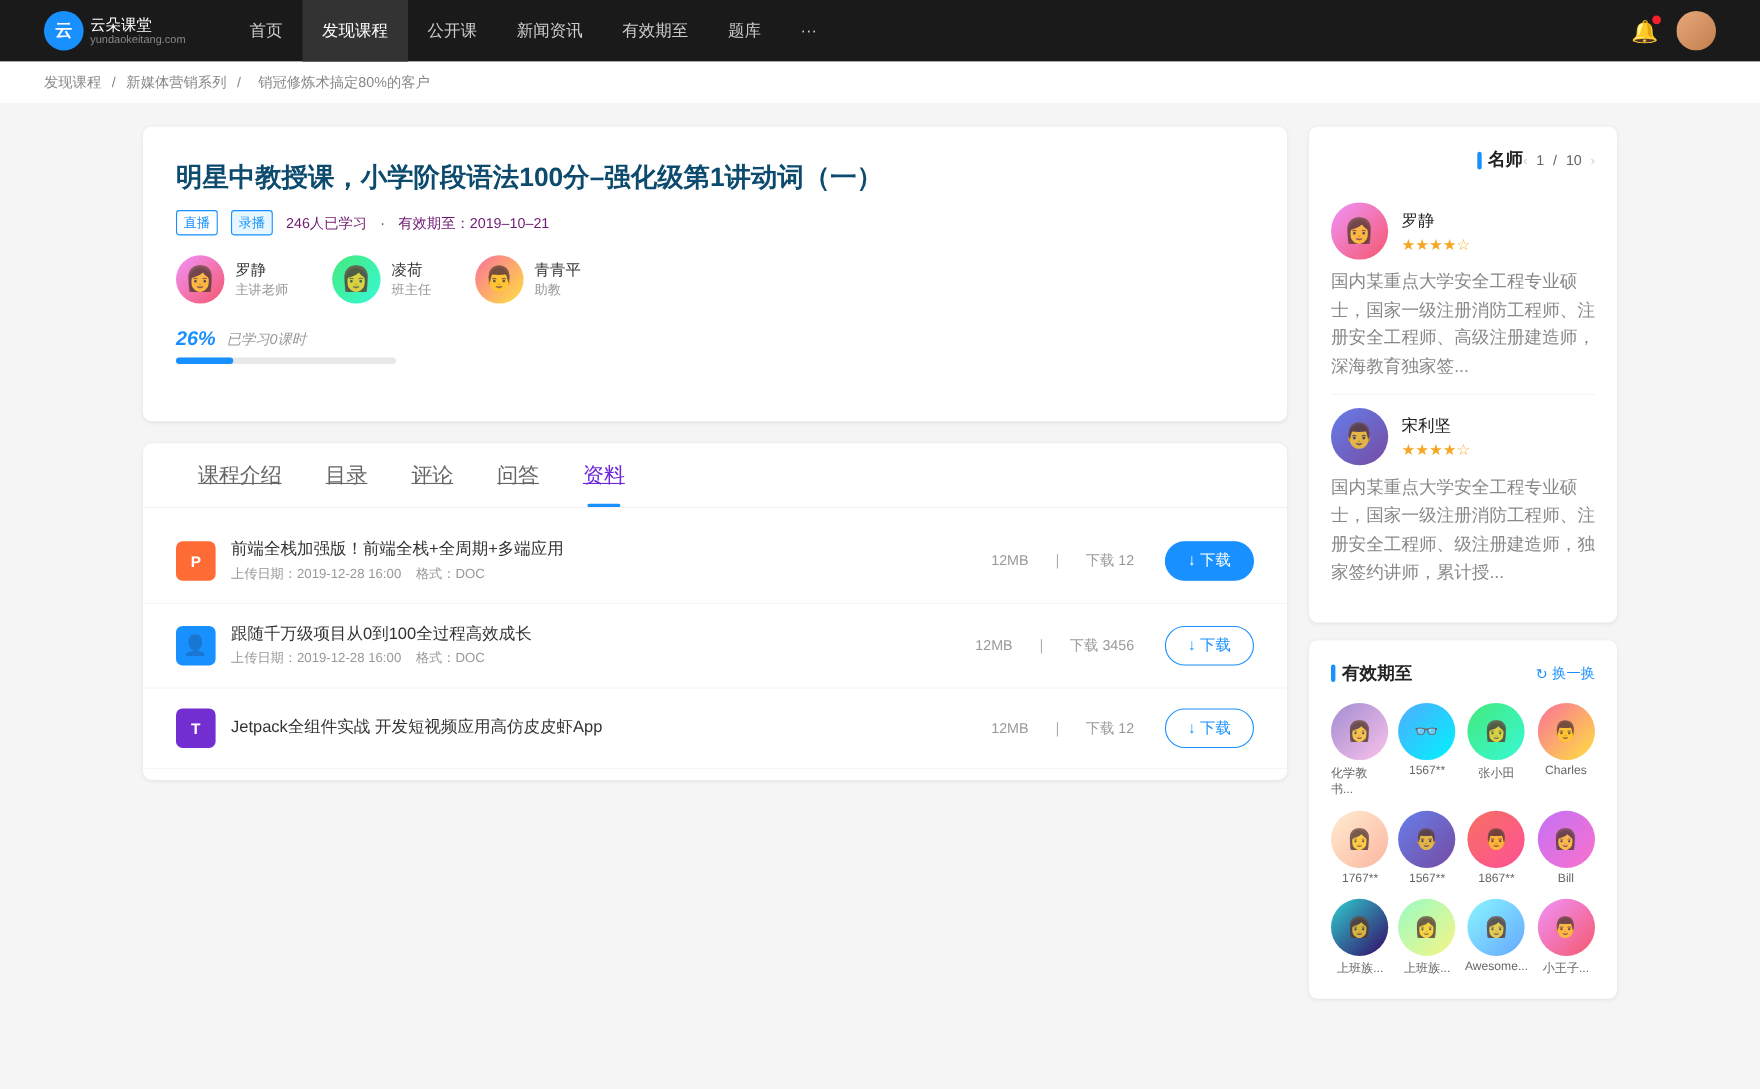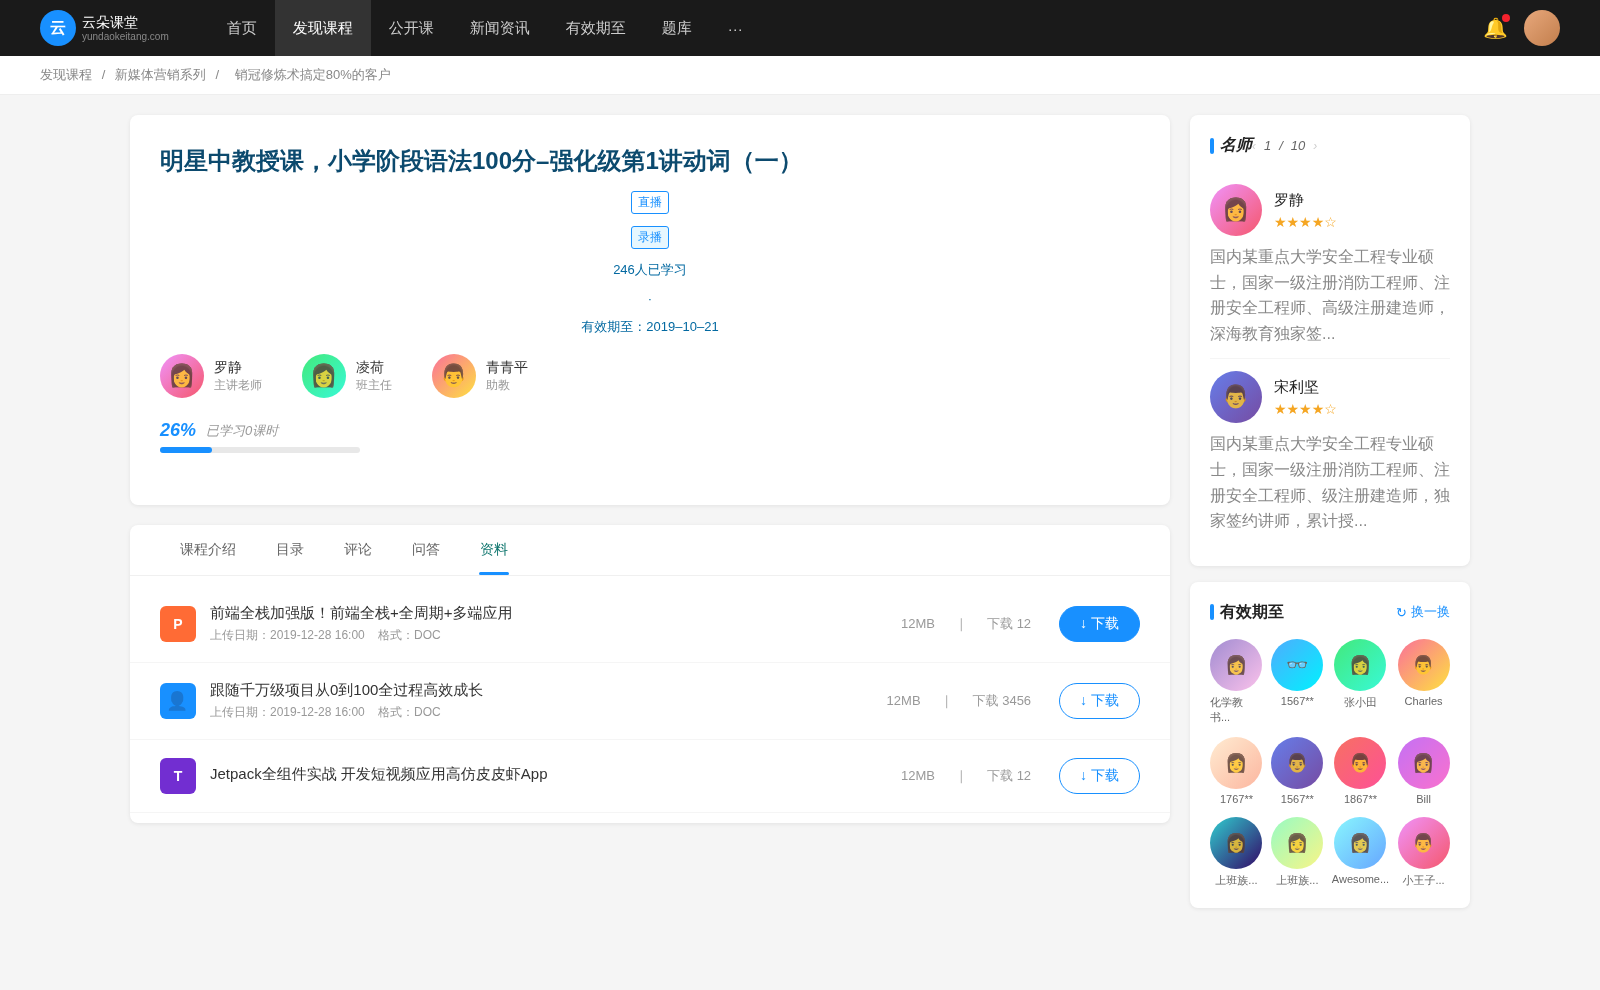--- a/index.html
+++ b/index.html
@@ -27,25 +27,25 @@
 
     
     .main { max-width: 1400px; margin: 0 auto; padding: 20px 30px; display: flex; gap: 20px; }
 
     
     .left-panel { flex: 1; }
 
     
     .course-card { background: white; border-radius: 8px; padding: 30px; margin-bottom: 20px; box-shadow: 0 1px 4px rgba(0,0,0,0.08); }
     .course-title { font-size: 24px; font-weight: bold; color: #0c4a6e; margin-bottom: 14px; }
-    .course-meta { display: flex; align-items: center; gap: 12px; margin-bottom: 18px; flex-direction: column; }
+    .course-meta { display: flex; align-items: center; gap: 12px; margin-bottom: 18px; }
     .badge { border: 1px solid; border-radius: 3px; padding: 2px 6px; font-size: 12px; }
     .badge-live { border-color: #1890ff; color: #1890ff; }
     .badge-record { border-color: #1890ff; color: #1890ff; background: #e6f7ff; }
-    .course-meta-text { color: #0369a1; font-size: 13px; }
+    .course-meta-text { color: #701a75; font-size: 13px; }
     .teachers { display: flex; gap: 40px; margin-bottom: 22px; }
     .teacher { display: flex; align-items: center; gap: 10px; }
     .teacher-avatar { width: 44px; height: 44px; border-radius: 50%; overflow: hidden; }
     .teacher-info { display: flex; flex-direction: column; }
     .teacher-name { font-size: 14px; color: #333; font-weight: 500; }
     .teacher-role { font-size: 12px; color: #999; }
 
     
     .progress-section { margin-bottom: 22px; font-style: italic; }
     .progress-label { display: flex; align-items: center; gap: 10px; margin-bottom: 6px; }
@@ -56,22 +56,22 @@
 
     
     .actions { display: flex; align-items: center; gap: 16px; }
     .btn-continue { background: #1890ff; color: white; border: none; border-radius: 25px; padding: 12px 50px; font-size: 16px; cursor: pointer; }
     .actions-right { margin-left: auto; display: flex; gap: 20px; }
     .action-btn { display: flex; align-items: center; gap: 6px; color: #666; cursor: pointer; font-size: 14px; background: none; border: none; }
 
     
     .tabs-card { background: white; border-radius: 8px; box-shadow: 0 1px 4px rgba(0,0,0,0.08); }
     .tabs-header { display: flex; padding: 0 30px; border-bottom: 1px solid #f0f0f0; }
-    .tab { padding: 16px 20px; cursor: pointer; color: #666; font-size: 14px; position: relative; }
-    .tab.active { color: #0f766e; }
+    .tab { padding: 16px 20px; cursor: pointer; color: #666; font-size: 19px; position: relative; text-decoration: underline; }
+    .tab.active { color: #6d28d9; }
     .tab.active::after { content: ''; position: absolute; bottom: 0; left: 50%; transform: translateX(-50%); width: 30px; height: 3px; background: #1890ff; border-radius: 2px; }
 
     
     .file-list { padding: 10px 0; }
     .file-item { display: flex; align-items: center; padding: 18px 30px; border-bottom: 1px solid #f5f5f5; }
     .file-icon { width: 36px; height: 36px; border-radius: 6px; display: flex; align-items: center; justify-content: center; color: white; font-weight: bold; font-size: 14px; margin-right: 14px; flex-shrink: 0; }
     .file-icon-p { background: #ff6b35; }
     .file-icon-user { background: #1890ff; }
     .file-icon-t { background: #722ed1; }
     .file-info { flex: 1; }
@@ -80,21 +80,21 @@
     .file-stats { color: #999; font-size: 13px; margin-right: 20px; white-space: nowrap; }
     .file-stats span { margin: 0 8px; }
     .btn-download { border: 1px solid #1890ff; color: #1890ff; background: white; border-radius: 20px; padding: 8px 20px; cursor: pointer; font-size: 14px; display: flex; align-items: center; gap: 6px; }
     .btn-download-filled { background: #1890ff; color: white; border: 1px solid #1890ff; border-radius: 20px; padding: 8px 20px; cursor: pointer; font-size: 14px; display: flex; align-items: center; gap: 6px; }
 
     
     .right-panel { width: 280px; flex-shrink: 0; }
 
     
     .right-card { background: white; border-radius: 8px; padding: 20px; margin-bottom: 16px; box-shadow: 0 1px 4px rgba(0,0,0,0.08); }
-    .right-card-header { display: flex; align-items: center; justify-content: flex-start; margin-bottom: 16px; font-style: italic; }
+    .right-card-header { display: flex; align-items: center; justify-content: flex-end; margin-bottom: 16px; }
     .right-card-title { font-size: 16px; font-weight: bold; color: #222; display: flex; align-items: center; gap: 6px; }
     .right-card-title::before { content: ''; width: 4px; height: 16px; background: #1890ff; border-radius: 2px; display: inline-block; }
     .pagination { display: flex; align-items: center; gap: 8px; font-size: 13px; color: #666; }
     .page-arrow { cursor: pointer; color: #ccc; font-size: 12px; }
 
     .teacher-card { display: flex; flex-direction: column; padding: 12px 0; border-bottom: 1px solid #f5f5f5; }
     .teacher-card:last-child { border-bottom: none; }
     .teacher-card-top { display: flex; align-items: center; gap: 12px; margin-bottom: 8px; }
     .teacher-card-avatar { width: 52px; height: 52px; border-radius: 50%; overflow: hidden; flex-shrink: 0; }
     .teacher-card-name { font-size: 15px; font-weight: 500; color: #222; margin-bottom: 4px; }

